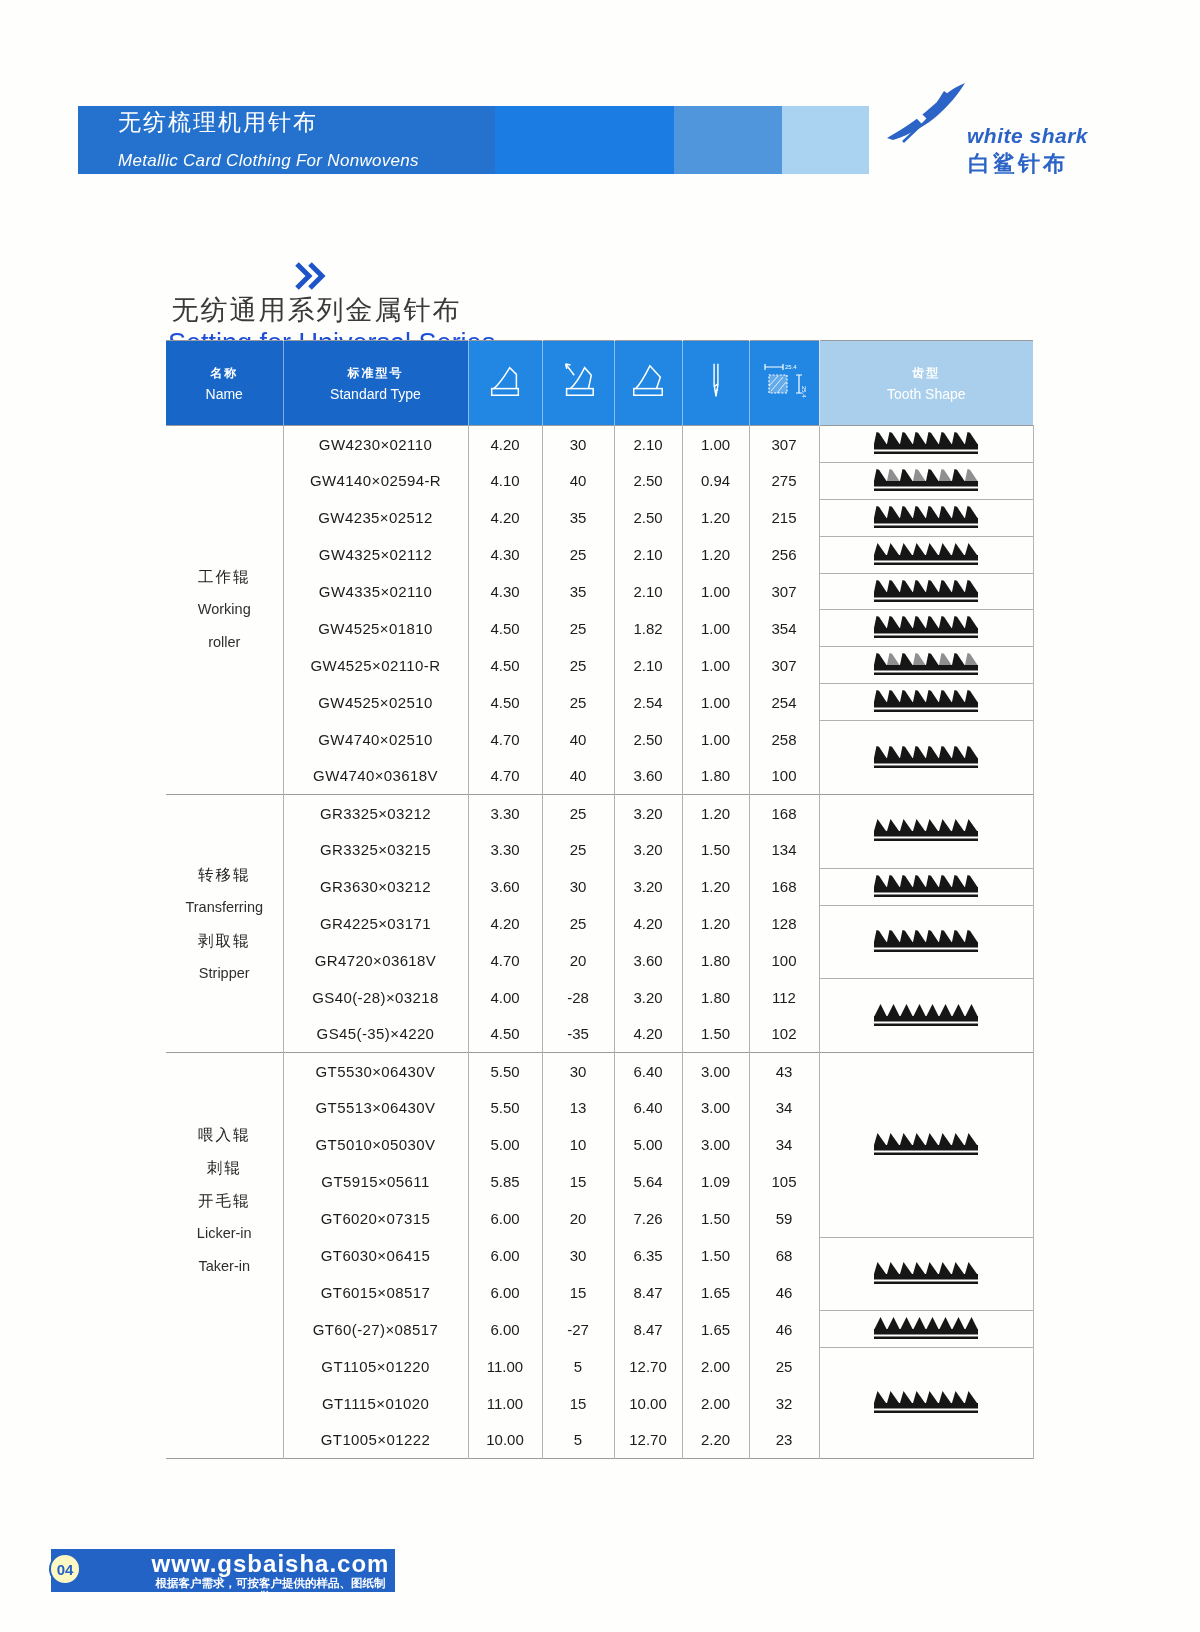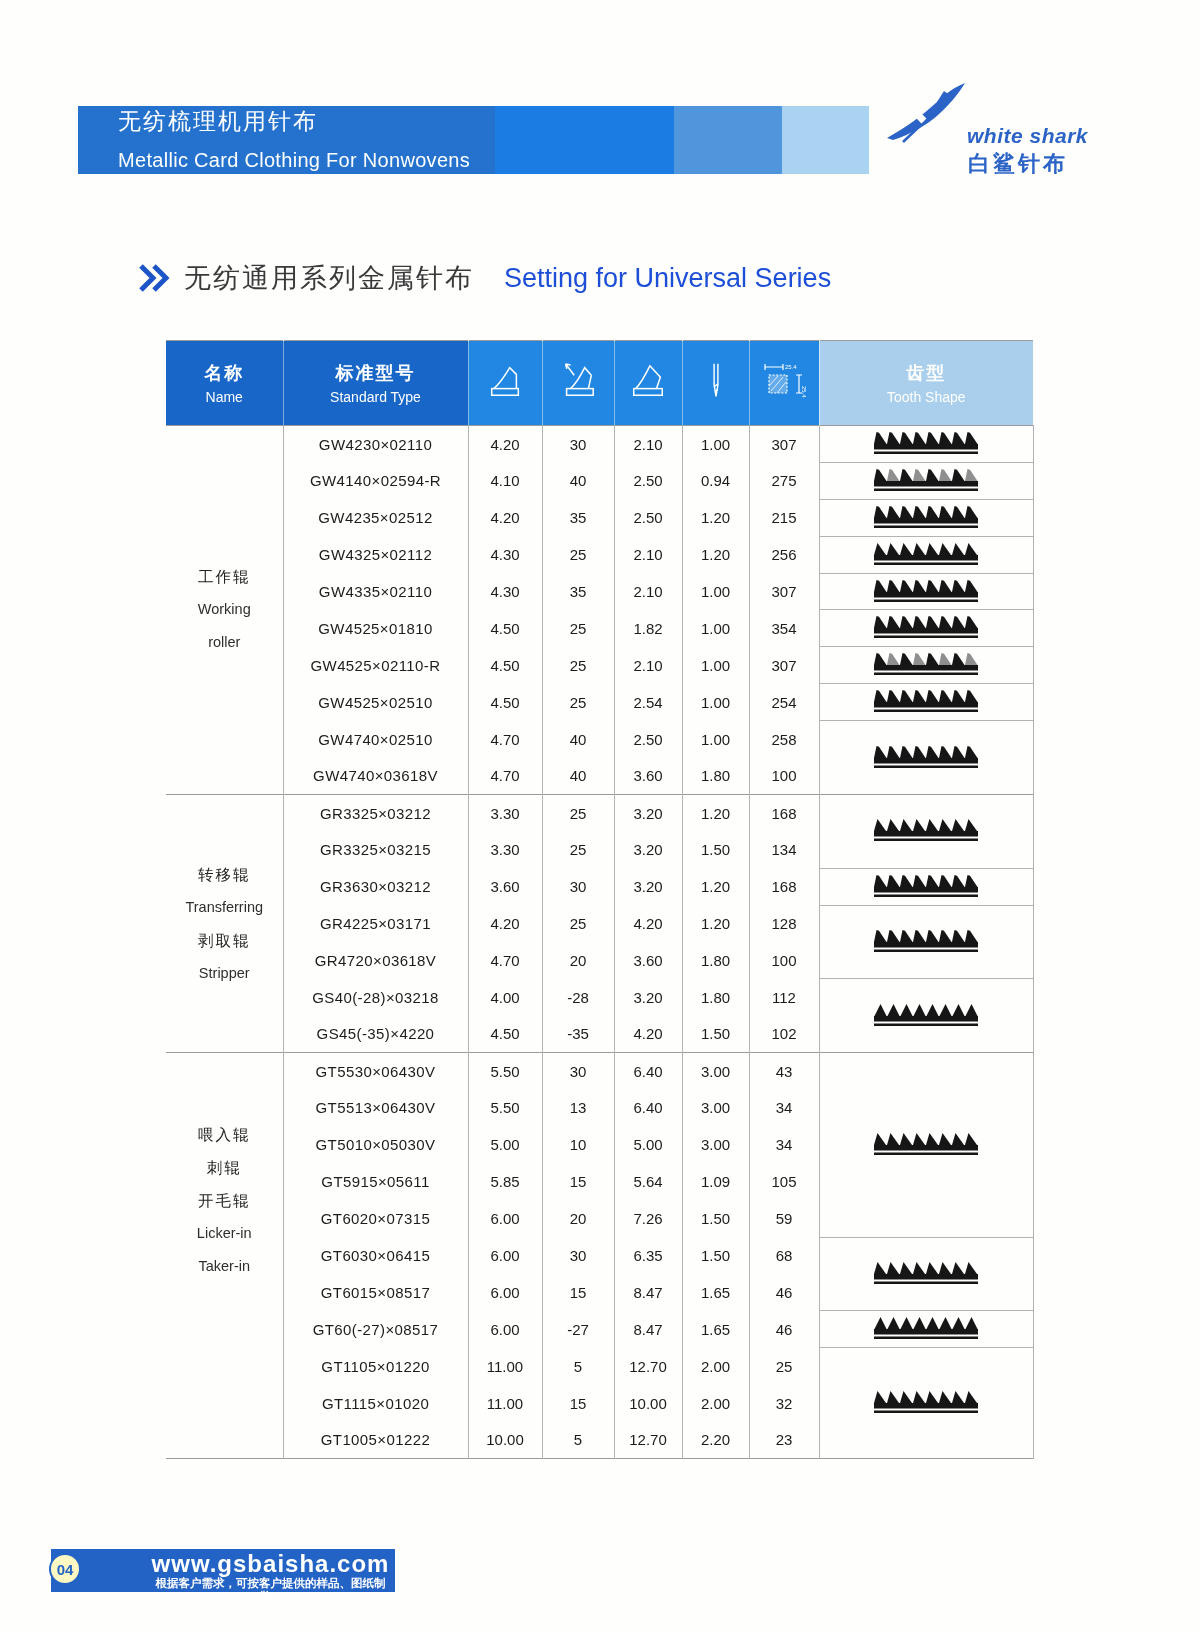--- a/index.html
+++ b/index.html
@@ -10,44 +10,44 @@
   }
   *{margin:0;padding:0;box-sizing:border-box;}
   body{background:#e8e8e8;font-family:"Liberation Sans",sans-serif;}
   #page{position:relative;width:1200px;height:1632px;background:#fefefd;margin:0 auto;overflow:hidden;}
 
   
   .banner{position:absolute;left:78px;top:106px;width:791px;height:68px;
     background:linear-gradient(90deg,var(--b1) 0,var(--b1) 52.7%,var(--b2) 52.7%,var(--b2) 75.3%,var(--b3) 75.3%,var(--b3) 89%,var(--b4) 89%);
     display:flex;flex-direction:column;justify-content:center;padding-left:40px;color:#fff;}
   .banner-cn{font-size:23px;font-weight:normal;letter-spacing:2px;line-height:1.15;}
-  .banner-en{font-size:20px;margin-top:15px;letter-spacing:.3px;}
+  .banner-en{font-size:17px;margin-top:15px;letter-spacing:.3px;font-style:italic;}
 
   
   .logo{position:absolute;left:885px;top:78px;width:280px;height:105px;}
   .logo svg{position:absolute;left:0;top:4px;}
   .logo-en{position:absolute;left:82px;top:46px;font-size:21px;font-weight:bold;font-style:italic;color:var(--logo);letter-spacing:.5px;}
   .logo-cn{position:absolute;left:83px;top:71px;font-size:22px;font-weight:bold;letter-spacing:3px;color:var(--logo);}
 
   
-  .section-head{position:absolute;left:138px;top:260px;display:flex;align-items:center;}
+  .section-head{position:absolute;left:138px;top:260px;display:flex;align-items:center;flex-direction:column;}
   .section-head svg{margin-right:12px;}
   .section-cn{font-size:27px;color:#3a3a3a;letter-spacing:2px;}
   .section-en{font-size:27px;color:#1d4ed8;margin-left:30px;}
 
   
   .spec-table{position:absolute;left:166px;top:340px;width:867px;border-collapse:collapse;table-layout:fixed;
     border-top:1px solid var(--gline);border-bottom:1px solid var(--gline);}
   thead tr{height:85px;}
   th{color:#fff;font-weight:normal;vertical-align:middle;text-align:center;padding:0;}
   th+th{border-left:1px solid rgba(255,255,255,.45);}
   .tha{background:var(--hdark);}
   .thb{background:var(--hmid);}
   .thc{background:var(--hlight);margin-left:37px;}
-  .th-cn{font-size:18px;font-weight:bold;letter-spacing:2px;}
+  .th-cn{font-size:12px;font-weight:bold;letter-spacing:2px;}
   .th-en{font-size:14px;margin-top:4px;}
   tbody{border-top:1px solid var(--gline);}
   tbody tr{height:36.9px;}
   td{border-left:1px solid var(--line);text-align:center;vertical-align:middle;
      font-size:15px;color:var(--ink);padding:0;}
   td.name{border-left:none;}
   td.name-up{padding-bottom:110px;}
   td.type{letter-spacing:.4px;}
   td.tooth{border-bottom:1px solid var(--line);border-right:1px solid var(--line);}
   td.tooth-last{border-bottom:none;}

